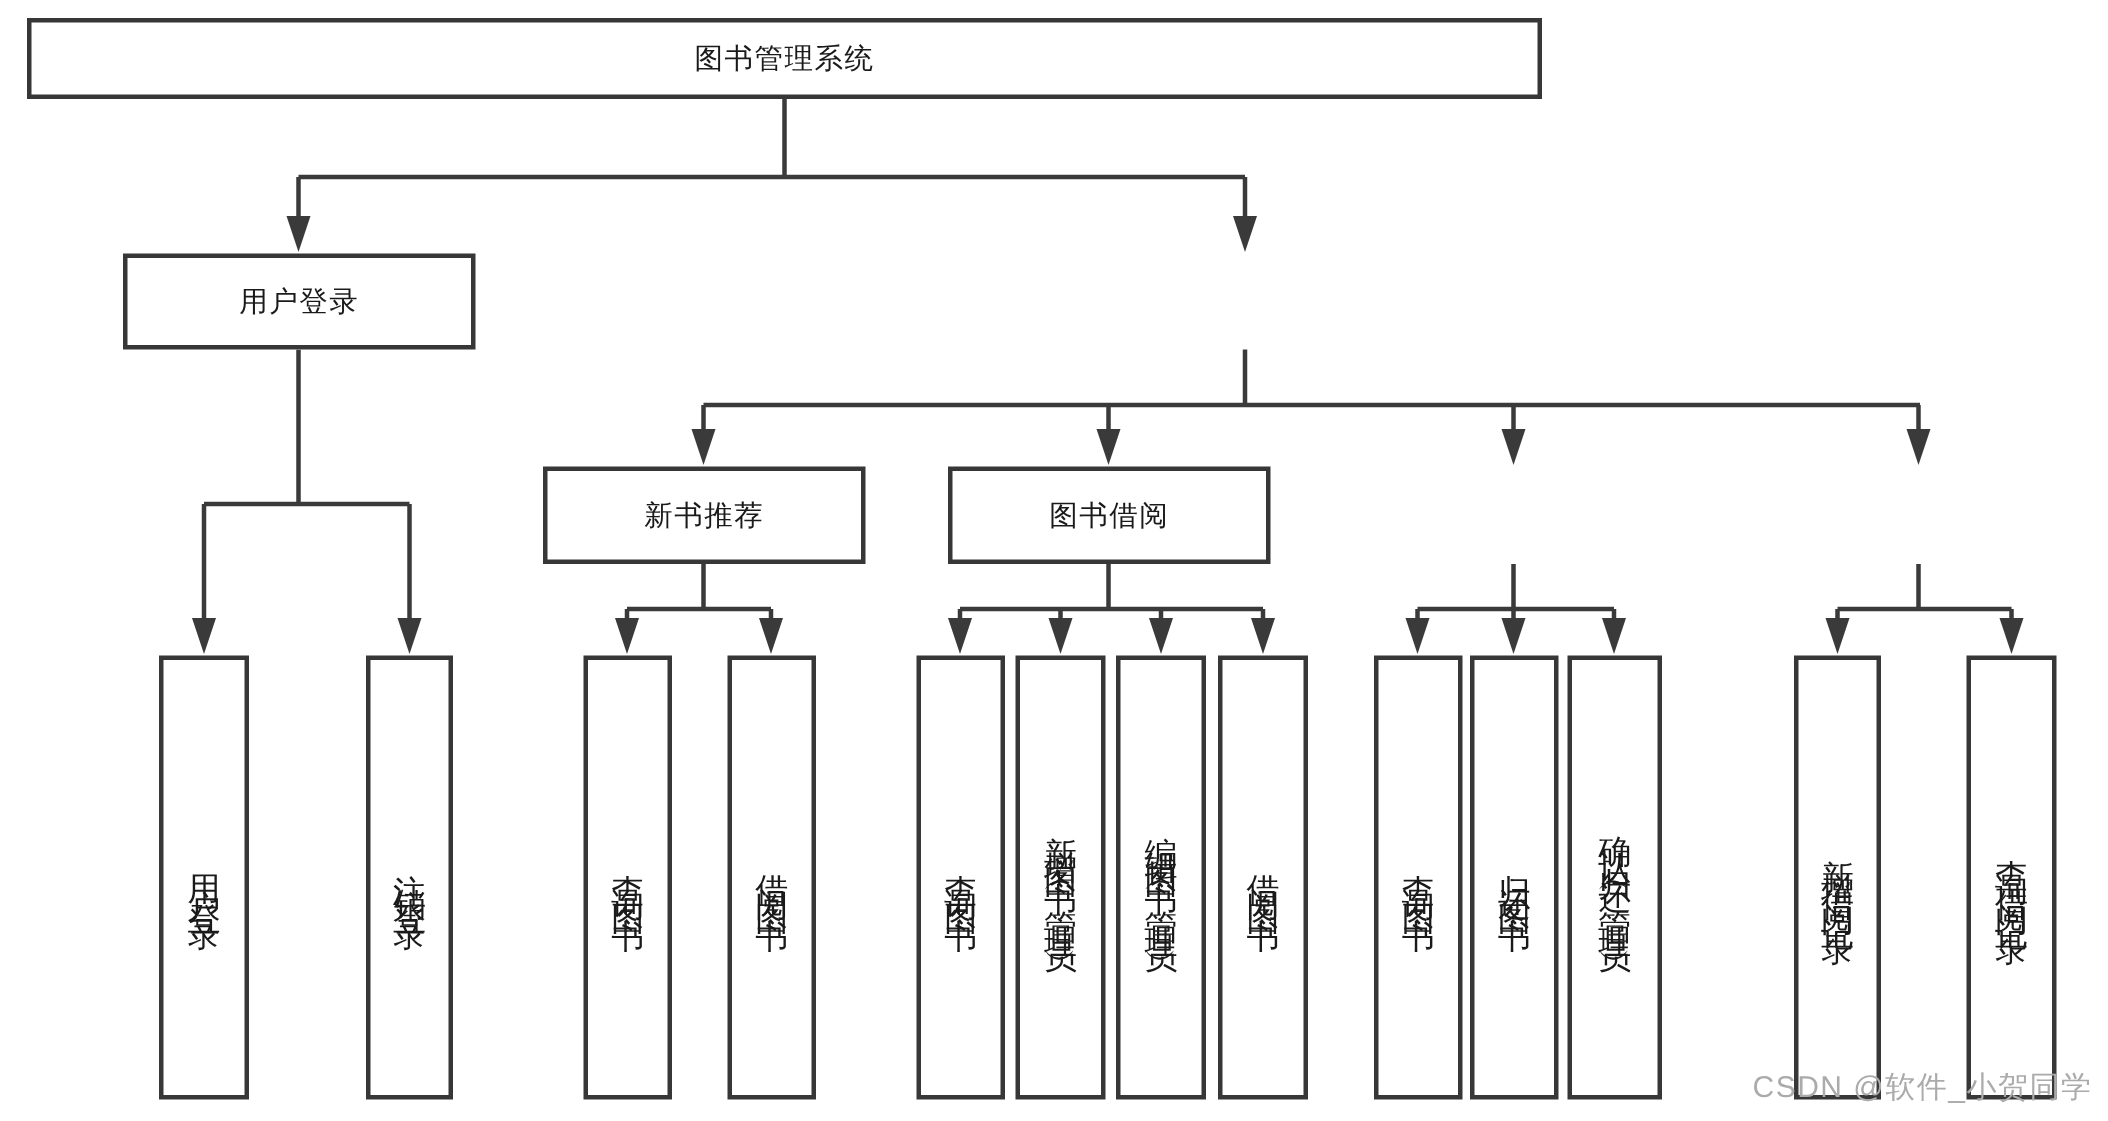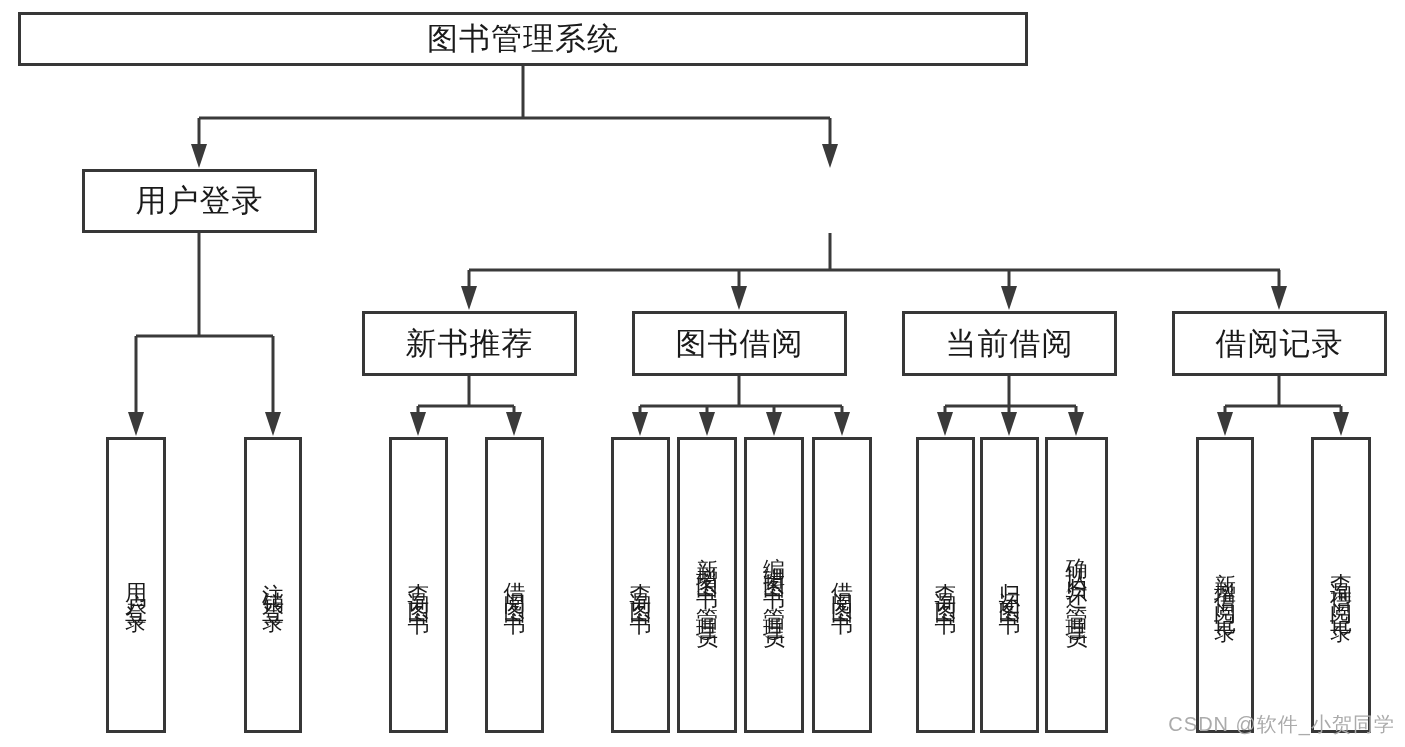--- a/index.html
+++ b/index.html
@@ -24,21 +24,21 @@
     color:var(--line);
   }
   .box{
     position:absolute;
     background:var(--fill);
     border:3px solid var(--border);
     display:flex;align-items:center;justify-content:center;
     color:var(--text);
   }
   .hl{
-    font-size:31px;
+    font-size:19px;
     letter-spacing:1px;
     color:var(--text);
     white-space:nowrap;
   }
   .vl{
     writing-mode:vertical-rl;
     text-orientation:mixed;
     font-size:22px;
     letter-spacing:10px;
     line-height:1;
@@ -124,26 +124,20 @@
   <div class="box" style="left:82px;top:169px;width:235px;height:64px">
     <span class="hl">用户登录</span>
   </div>
 
   <div class="box" style="left:362px;top:311px;width:215px;height:65px">
     <span class="hl">新书推荐</span>
   </div>
   <div class="box" style="left:632px;top:311px;width:215px;height:65px">
     <span class="hl">图书借阅</span>
   </div>
-  <div class="box" style="left:902px;top:311px;width:215px;height:65px">
-    <span class="hl">当前借阅</span>
-  </div>
-  <div class="box" style="left:1172px;top:311px;width:215px;height:65px">
-    <span class="hl">借阅记录</span>
-  </div>
 
   <div class="box" style="left:106px;top:437px;width:60px;height:296px">
     <span class="vl">用户登录</span>
   </div>
   <div class="box" style="left:244px;top:437px;width:58px;height:296px">
     <span class="vl">注销登录</span>
   </div>
 
   <div class="box" style="left:389px;top:437px;width:59px;height:296px">
     <span class="vl">查询图书</span>

